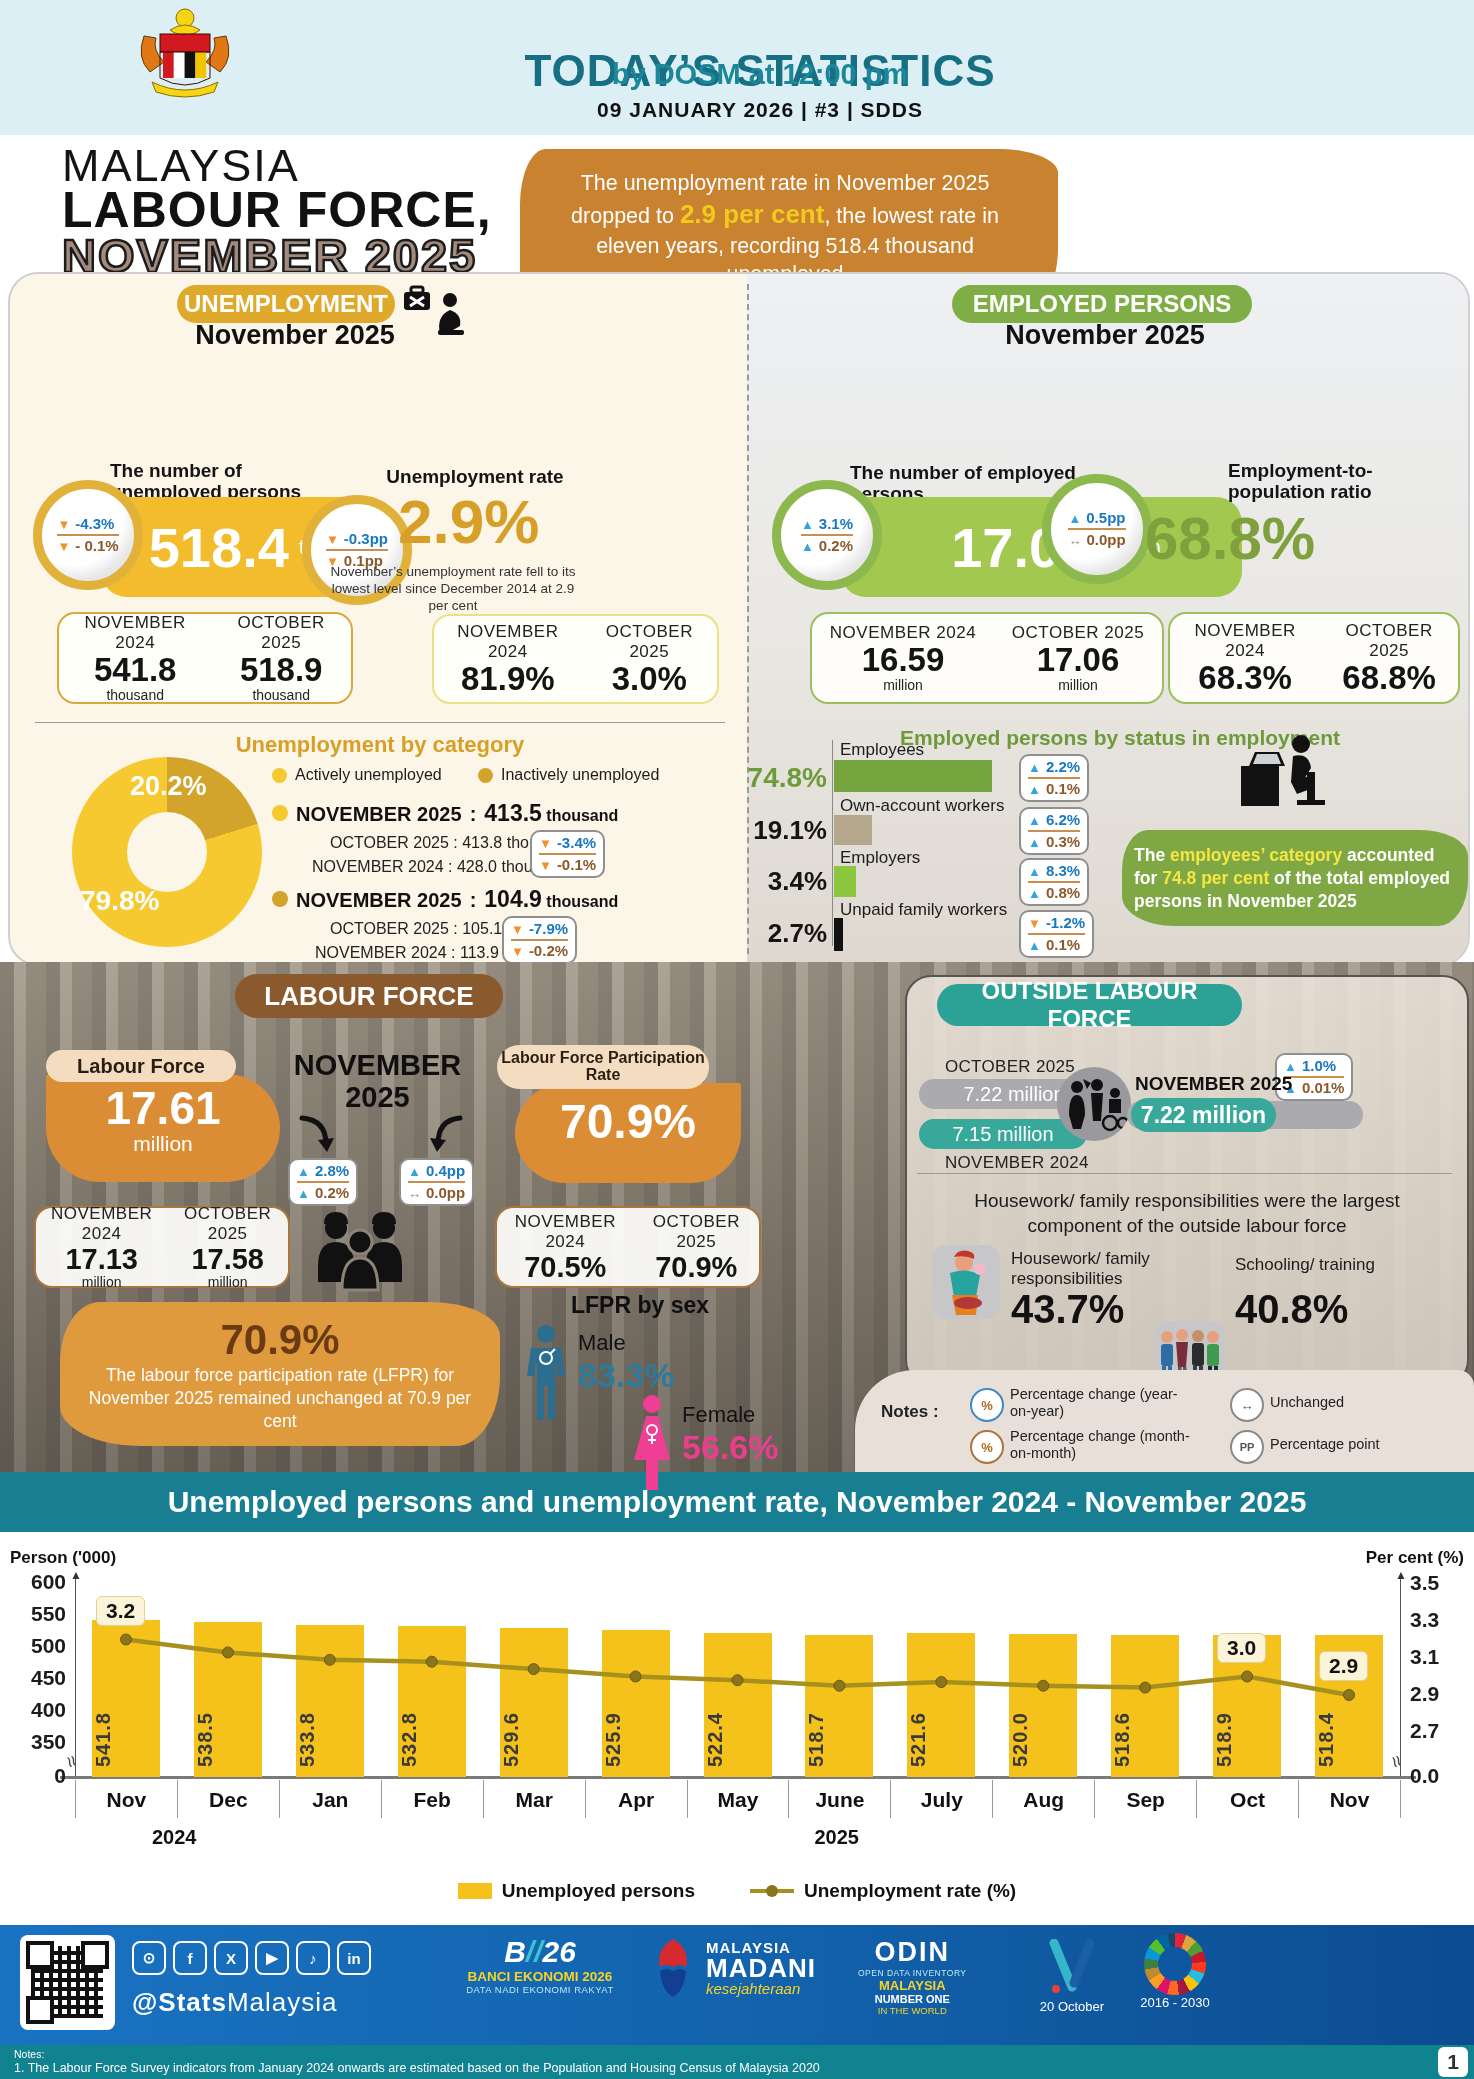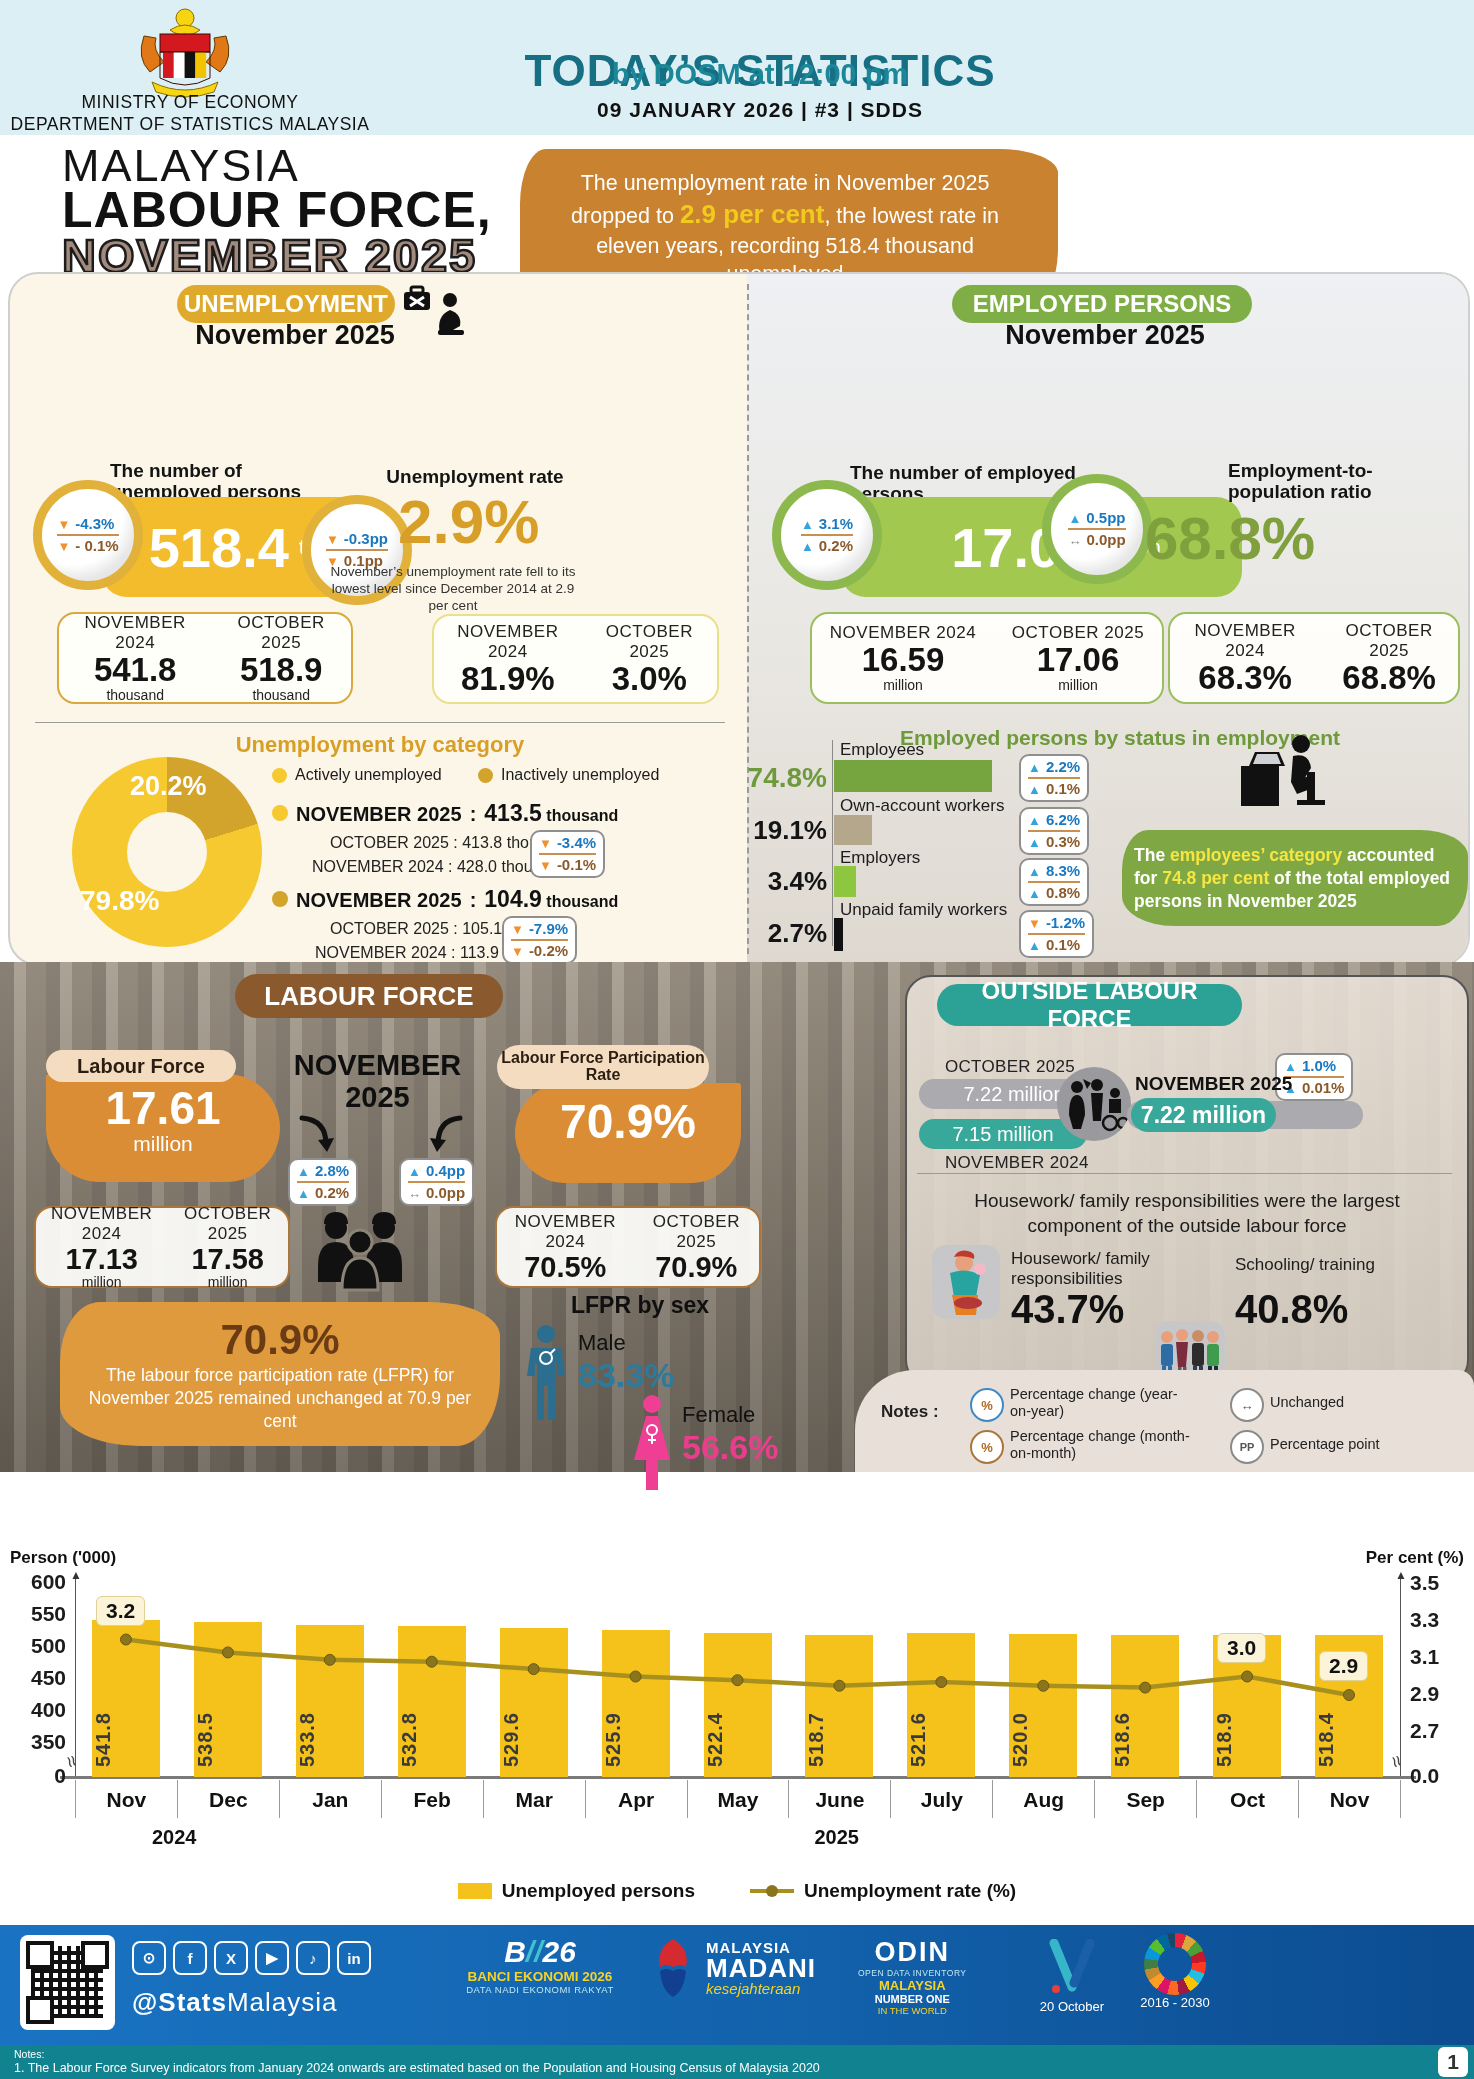--- a/index.html
+++ b/index.html
@@ -152,24 +152,20 @@
       <path d="M14 30 Q6 52 20 66 L34 56 Q22 44 26 32Z" fill="#e07818" stroke="#5d3a00"></path>
       <path d="M96 30 Q104 52 90 66 L76 56 Q88 44 84 32Z" fill="#e07818" stroke="#5d3a00"></path>
       <rect x="30" y="28" width="50" height="18" fill="#d41820" stroke="#3a0d00"></rect>
       <rect x="33" y="46" width="10.8" height="26" fill="#d41820"></rect>
         <rect x="43.8" y="46" width="10.8" height="26" fill="#fff"></rect>
       <rect x="54.6" y="46" width="10.8" height="26" fill="#111"></rect>
         <rect x="65.4" y="46" width="10.8" height="26" fill="#f2c400"></rect>
       <path d="M30 46 L80 46 L80 72 Q55 86 30 72Z" fill="none" stroke="#3a0d00"></path>
       <path d="M22 76 Q55 92 88 76 L84 86 Q55 96 26 86Z" fill="#f7d512" stroke="#8a6d00"></path>
     </svg>
-    <div class="abs min-txt" style="left:10px;top:92px;width:360px;">
-      <div>MINISTRY OF ECONOMY</div>
-      <div>DEPARTMENT OF STATISTICS MALAYSIA</div>
-    </div>
     <div class="abs hdr-title" style="left:430px;top:10px;width:660px;text-align:center;margin-top:36px;">TODAY’S STATISTICS</div>
     <div class="abs hdr-sub" style="left:430px;top:58px;width:660px;text-align:center;">by DOSM at 12:00 pm</div>
     <div class="abs hdr-date" style="left:430px;top:98px;width:660px;text-align:center;">09 JANUARY 2026   |   #3   |   SDDS</div>
   </div>
 
   <div class="abs" style="left:0;top:135px;width:1474px;height:137px;background:#fff;">
     <div class="abs t1" style="left:62px;top:8px;">MALAYSIA</div>
     <div class="abs t2" style="left:62px;top:50px;">LABOUR FORCE,</div>
     <div class="abs t3" style="left:62px;top:96px;">NOVEMBER 2025</div>
     <div class="abs callout" style="left:520px;top:14px;width:470px;">
@@ -593,20 +589,23 @@
       <div class="abs nl-x" style="left:155px;top:16px;width:180px;">Percentage change (year-on-year)</div>
       <div class="abs nl-i" style="left:115px;top:60px;border-color:#a9773d;">%</div>
       <div class="abs nl-x" style="left:155px;top:58px;width:190px;">Percentage change (month-on-month)</div>
       <div class="abs nl-i" style="left:375px;top:18px;border-color:#8a8a8a;color:#555;">↔</div>
       <div class="abs nl-x" style="left:415px;top:24px;width:150px;">Unchanged</div>
       <div class="abs nl-i" style="left:375px;top:60px;border-color:#8a8a8a;color:#555;font-size:11px;">PP</div>
       <div class="abs nl-x" style="left:415px;top:66px;width:150px;">Percentage point</div>
     </div>
   </div>
 
+  <div class="chart-band">
+    <h2>Unemployed persons and unemployment rate, November 2024 - November 2025</h2>
+  </div>
   <div class="chart" id="chart">
     <div class="abs ax-lab" style="left:10px;top:16px;">Person ('000)</div>
     <div class="abs ax-lab" style="right:10px;top:16px;">Per cent (%)</div>
     <div class="abs" style="left:75px;top:44px;height:201px;border-left:1.5px solid #555;"></div>
     <div class="abs" style="left:1400px;top:44px;height:201px;border-left:1.5px solid #555;"></div>
     <div class="abs" style="left:70px;top:36px;font-size:12px;color:#333;">▲</div>
     <div class="abs" style="left:1395px;top:36px;font-size:12px;color:#333;">▲</div>
     <div class="brk" style="left:66px;top:218px;">≈</div>
     <div class="brk" style="left:1391px;top:218px;">≈</div>
     <div class="abs" style="left:60px;top:244px;width:1356px;height:3px;background:#7a7a7a;"></div>

